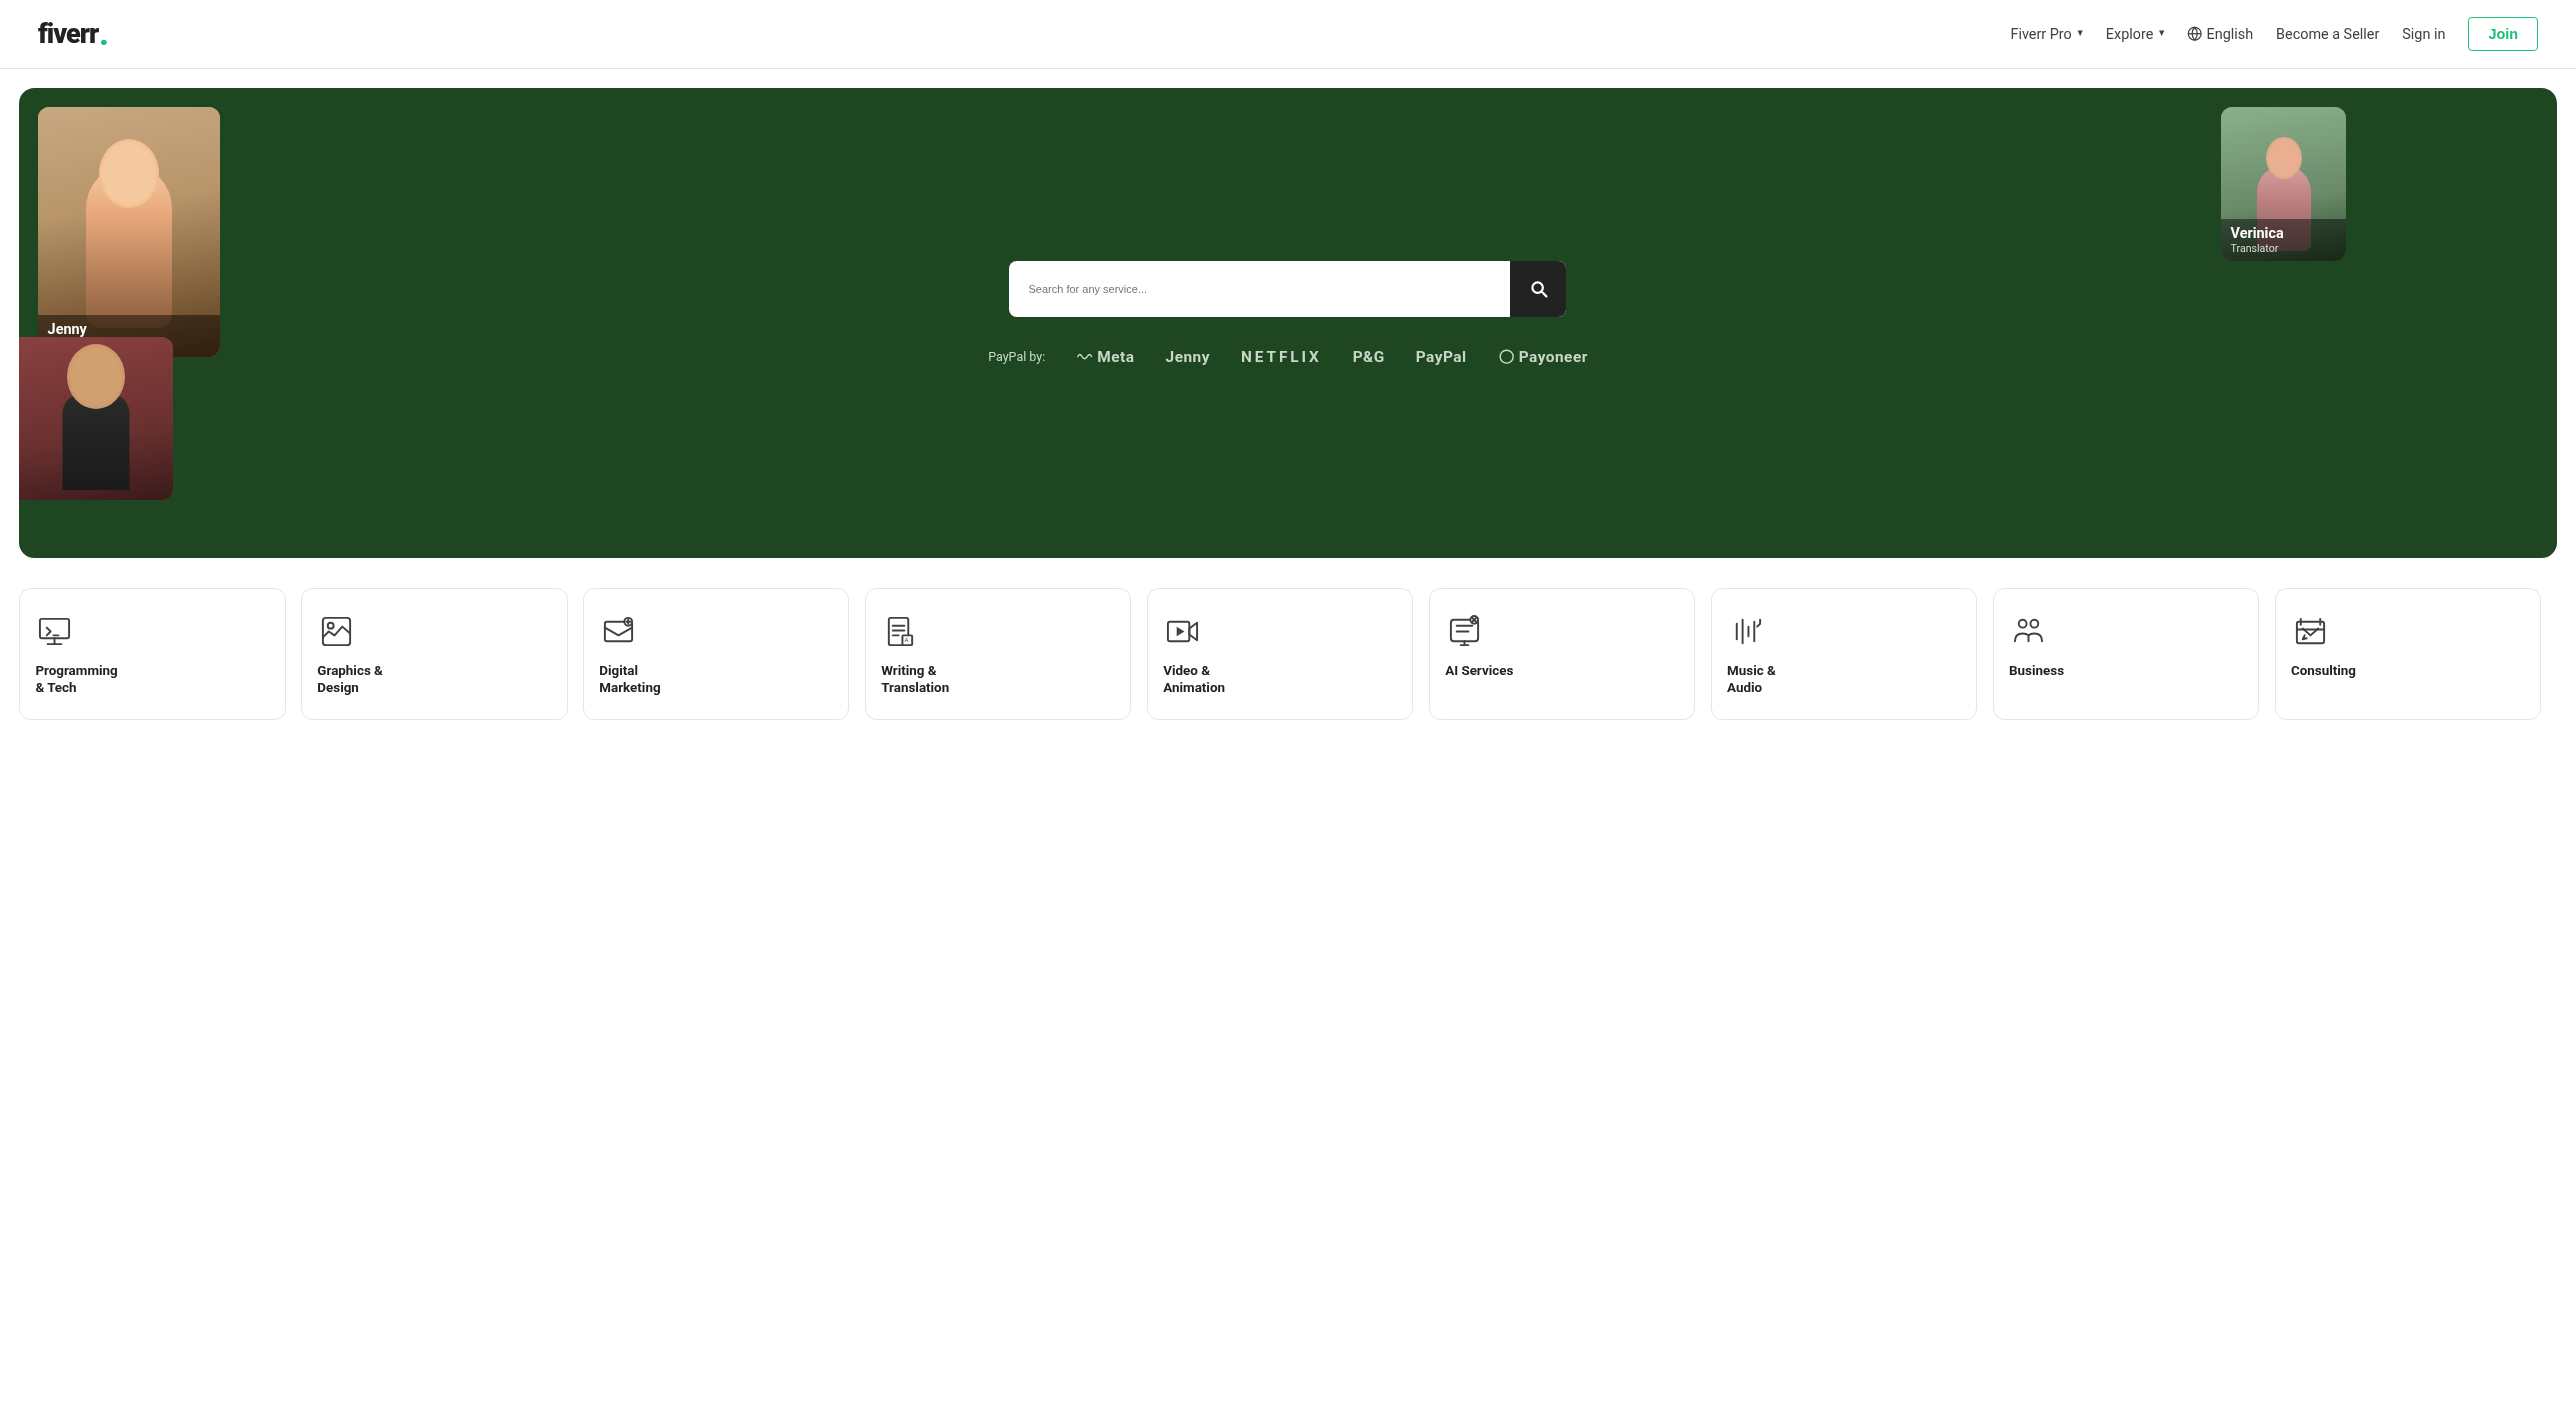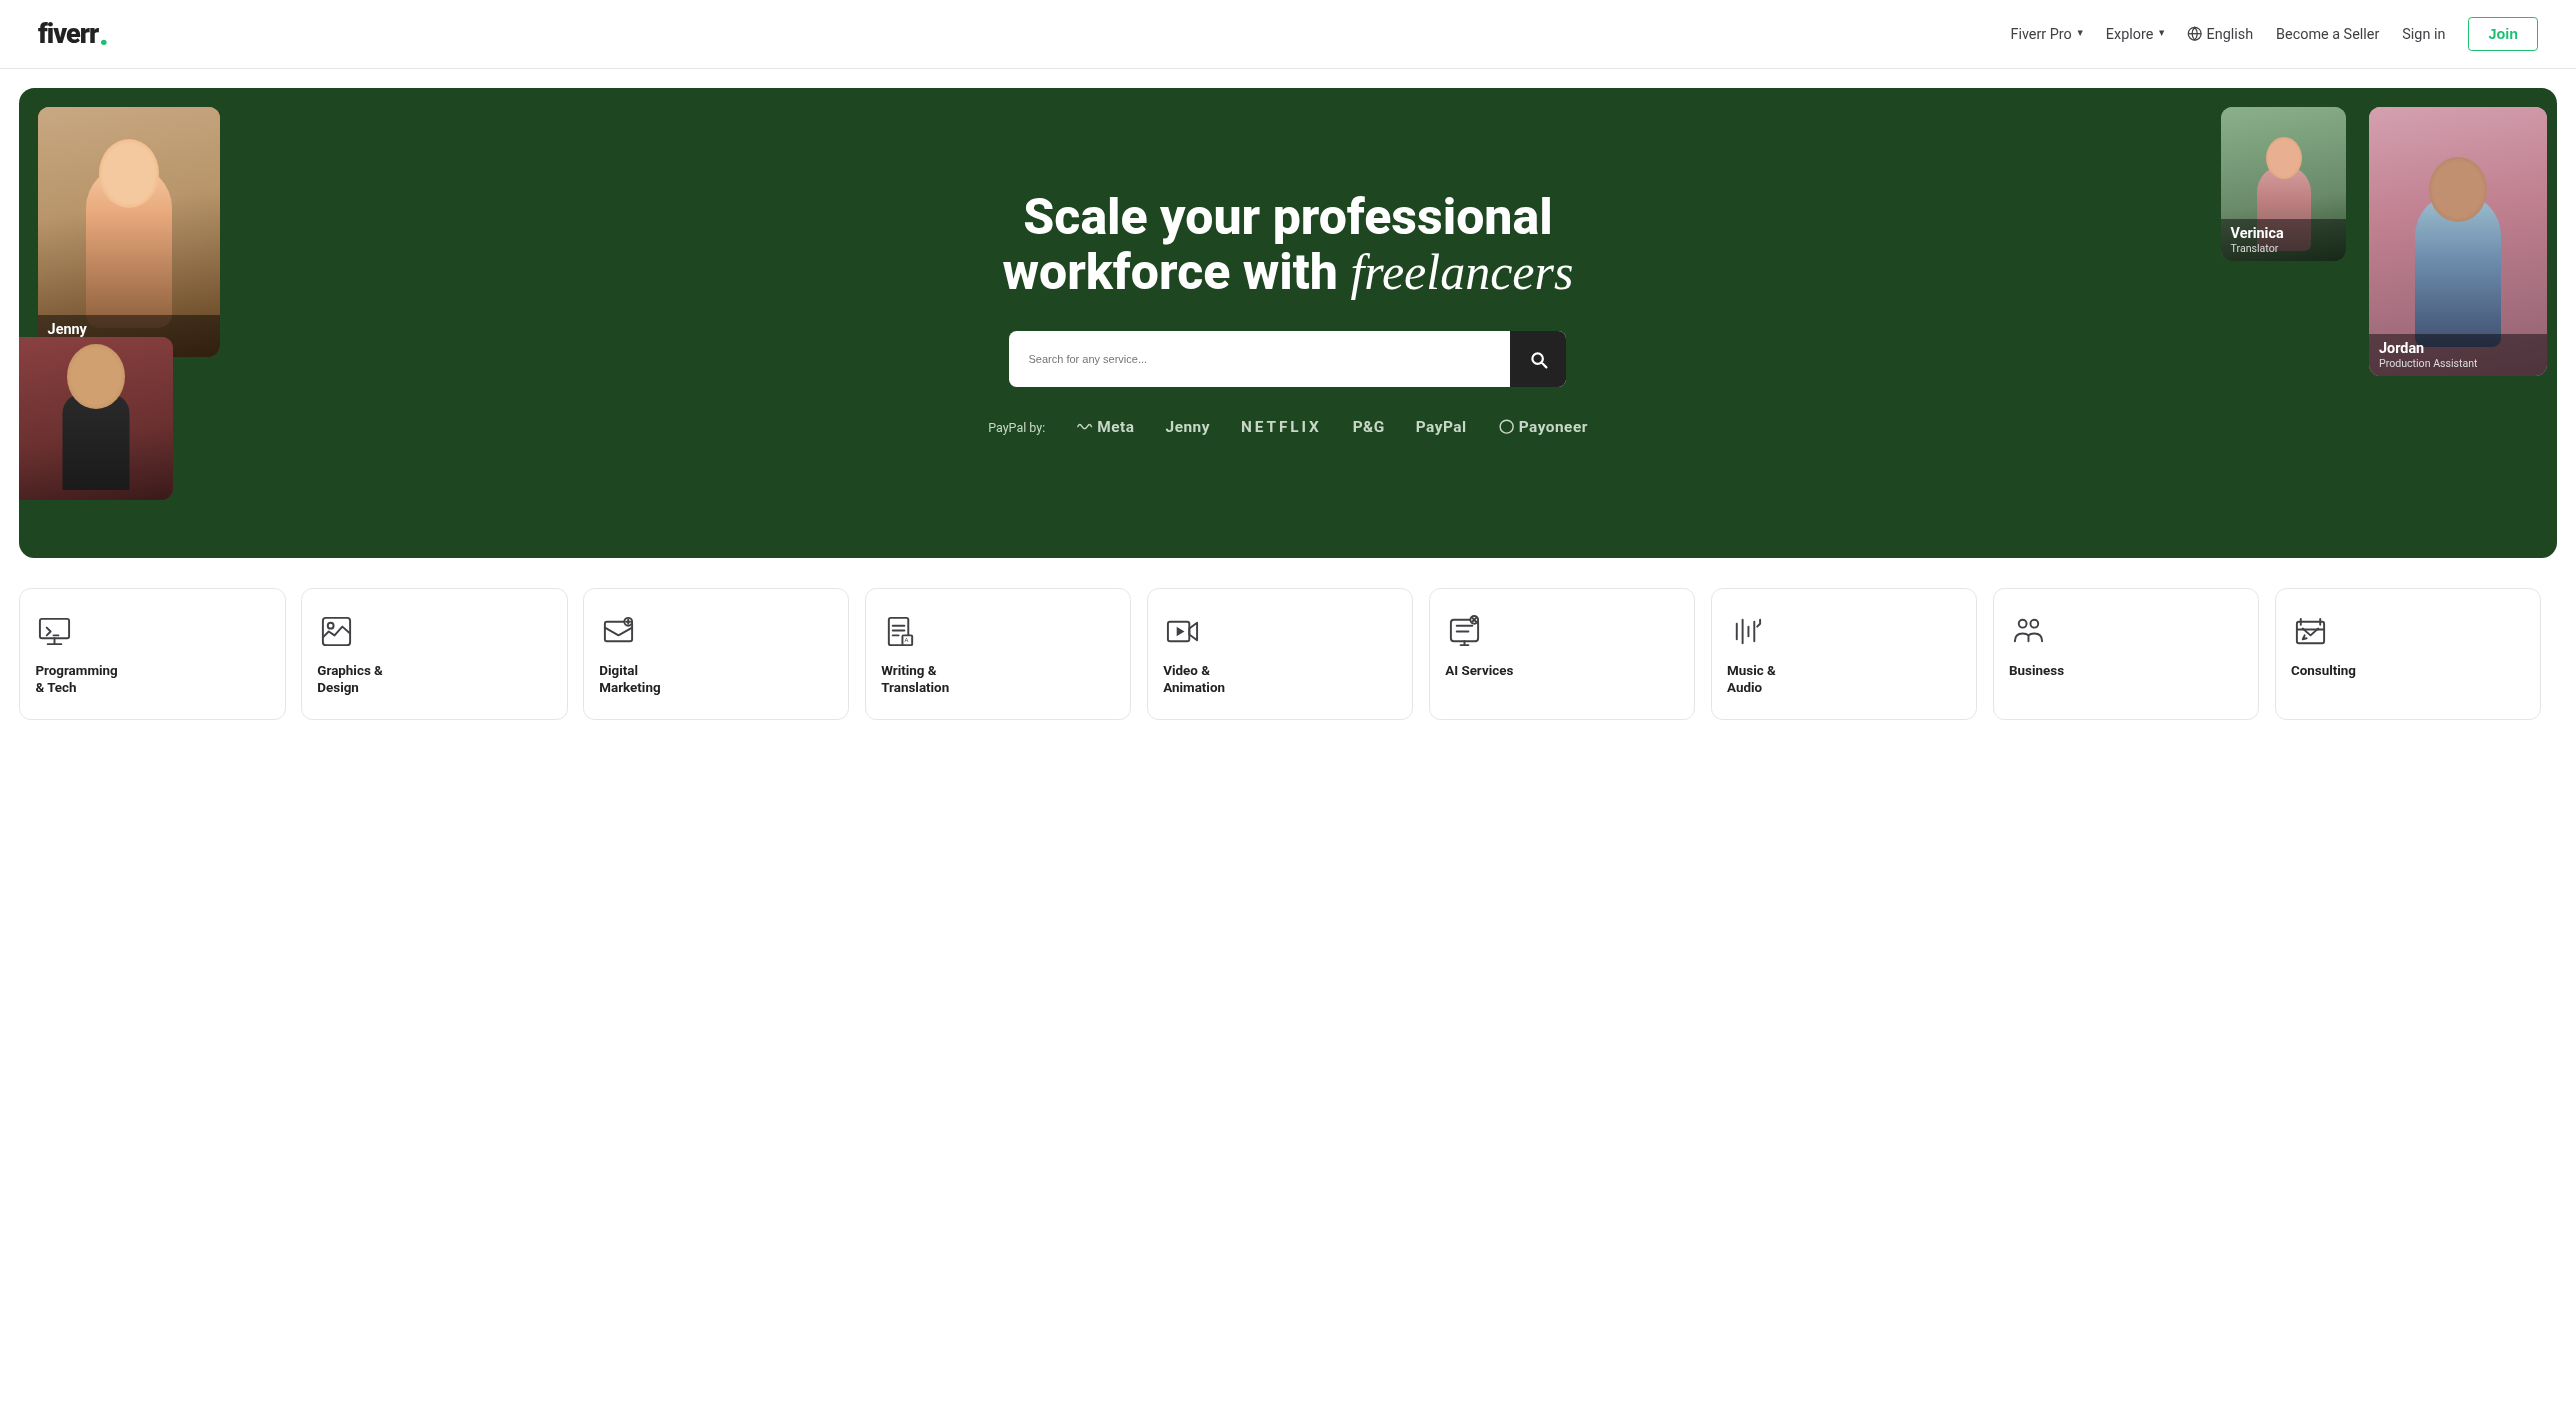--- a/index.html
+++ b/index.html
@@ -364,37 +364,26 @@
   </div>
 
   <div class="freelancer-card verinica-card">
     <div class="verinica-figure"></div>
     <div class="card-label">
       <div class="card-label-name">Verinica</div>
       <div class="card-label-role">Translator</div>
     </div>
   </div>
 
-  <div class="freelancer-card jordan-card">
-    <div class="jordan-figure"></div>
-    <div class="card-label">
-      <div class="card-label-name">Jordan</div>
-      <div class="card-label-role">Production Assistant</div>
-    </div>
-  </div>
 
   <div class="freelancer-card guy-card">
     <div class="guy-figure"></div>
   </div>
 
   <div class="hero-content">
-    <h1 class="hero-title">
-      <span>Scale your professional</span><br>
-      <span>workforce with </span><span class="hero-title-italic">freelancers</span>
-    </h1>
 
     <div class="search-bar">
       <input class="search-input" type="text" placeholder="Search for any service..." style="">
       <button class="search-btn">
         <svg class="search-icon-svg" viewBox="0 0 24 24">
             <path d="M21 21l-4.35-4.35M17 11A6 6 0 1 1 5 11a6 6 0 0 1 12 0z" stroke="#fff" stroke-width="2.5" fill="none" stroke-linecap="round"></path>
           </svg>
       </button>
     </div>
 

